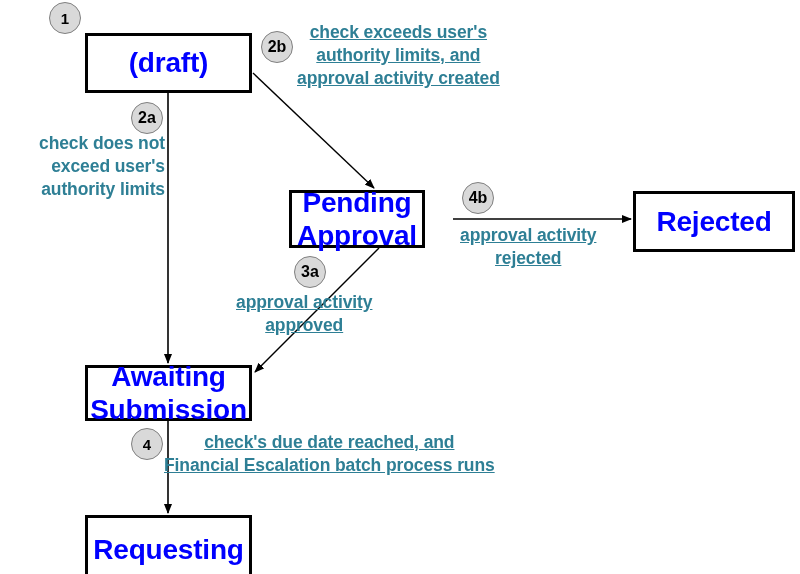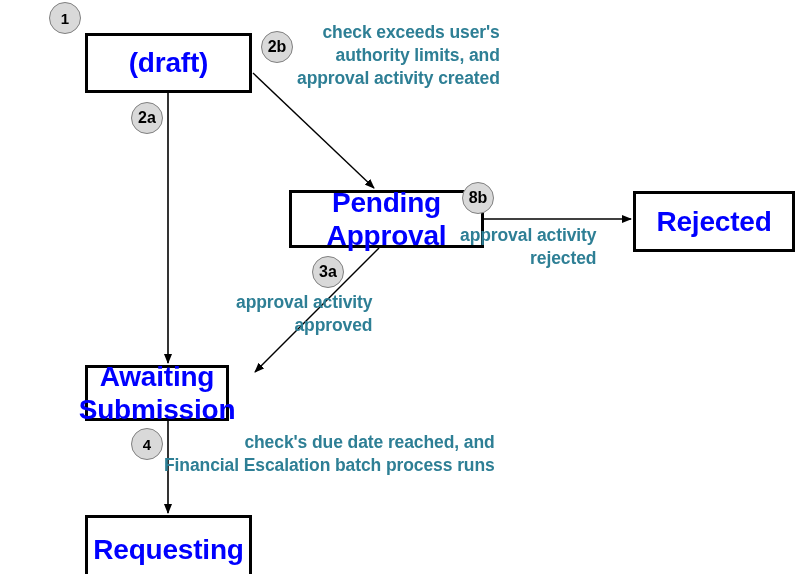--- a/index.html
+++ b/index.html
@@ -64,21 +64,21 @@
     position: absolute;
     color: #2e7f95;
     font-weight: bold;
     font-size: 17.5px;
     line-height: 1.32;
     letter-spacing: -0.1px;
     white-space: pre-line;
     z-index: 4;
   }
   .edge-label.align-right { text-align: right; }
-  .edge-label.align-left  { text-align: right; }
+  .edge-label.align-left  { text-align: center; text-decoration: underline; }
 </style>
 </head>
 <body>
 
 <div id="diagram-canvas">
 
   <svg id="edges-layer" viewBox="0 0 800 574" xmlns="http://www.w3.org/2000/svg">
     <defs>
       <marker id="arrowhead" markerWidth="10" markerHeight="8" refX="9" refY="4" orient="auto" markerUnits="userSpaceOnUse">
         <path d="M0,0 L10,4 L0,8 z" fill="#000000"></path>
@@ -93,30 +93,30 @@
 
     <line x1="379" y1="248" x2="255" y2="372" stroke="#000000" stroke-width="1.4" marker-end="url(#arrowhead)"></line>
 
     <line x1="168" y1="421" x2="168" y2="513" stroke="#000000" stroke-width="1.6" marker-end="url(#arrowhead)"></line>
   </svg>
 
   <div class="state-box" style="left:85px; top:33px; width:167px; height:60px;">
     <span>(draft)</span>
   </div>
 
-  <div class="state-box" style="left:289px; top:190px; width:195px; height:58px;">
+  <div class="state-box" style="left:289px; top:190px; width:136px; height:58px;">
     <span>Pending
 Approval</span>
   </div>
 
   <div class="state-box" style="left:633px; top:191px; width:162px; height:61px;">
     <span>Rejected</span>
   </div>
 
-  <div class="state-box" style="left:85px; top:365px; width:144px; height:56px;">
+  <div class="state-box" style="left:85px; top:365px; width:167px; height:56px;">
     <span>Awaiting
 Submission</span>
   </div>
 
   <div class="state-box" style="left:85px; top:515px; width:167px; height:69px;">
     <span>Requesting</span>
   </div>
 
   <div class="step-badge large" style="left:49px; top:2px;">
     <span>1</span>
@@ -124,35 +124,38 @@
 
   <div class="step-badge small" style="left:261px; top:31px;">
     <span>2b</span>
   </div>
 
   <div class="step-badge small" style="left:131px; top:102px;">
     <span>2a</span>
   </div>
 
   <div class="step-badge small" style="left:462px; top:182px;">
-    <span>8b</span>
+    <span>4b</span>
   </div>
 
-  <div class="step-badge small" style="left:312px; top:256px;align-items:center;">
+  <div class="step-badge small" style="left:294px; top:256px;align-items:center;">
     <span>3a</span>
   </div>
 
   <div class="step-badge large" style="left:131px; top:428px;">
     <span>4</span>
   </div>
 
   <div class="edge-label align-left" style="left:297px; top:21px;">check exceeds user's
 authority limits, and
 approval activity created</div>
 
+  <div class="edge-label align-right" style="left:10px; top:132px; width:155px;">check does not
+exceed user's
+authority limits</div>
 
   <div class="edge-label align-left" style="left:460px; top:224px;">approval activity
 rejected</div>
 
   <div class="edge-label align-left" style="left:236px; top:291px;">approval activity
 approved</div>
 
   <div class="edge-label align-left" style="left:164px; top:431px;">check's due date reached, and
 Financial Escalation batch process runs</div>
 

